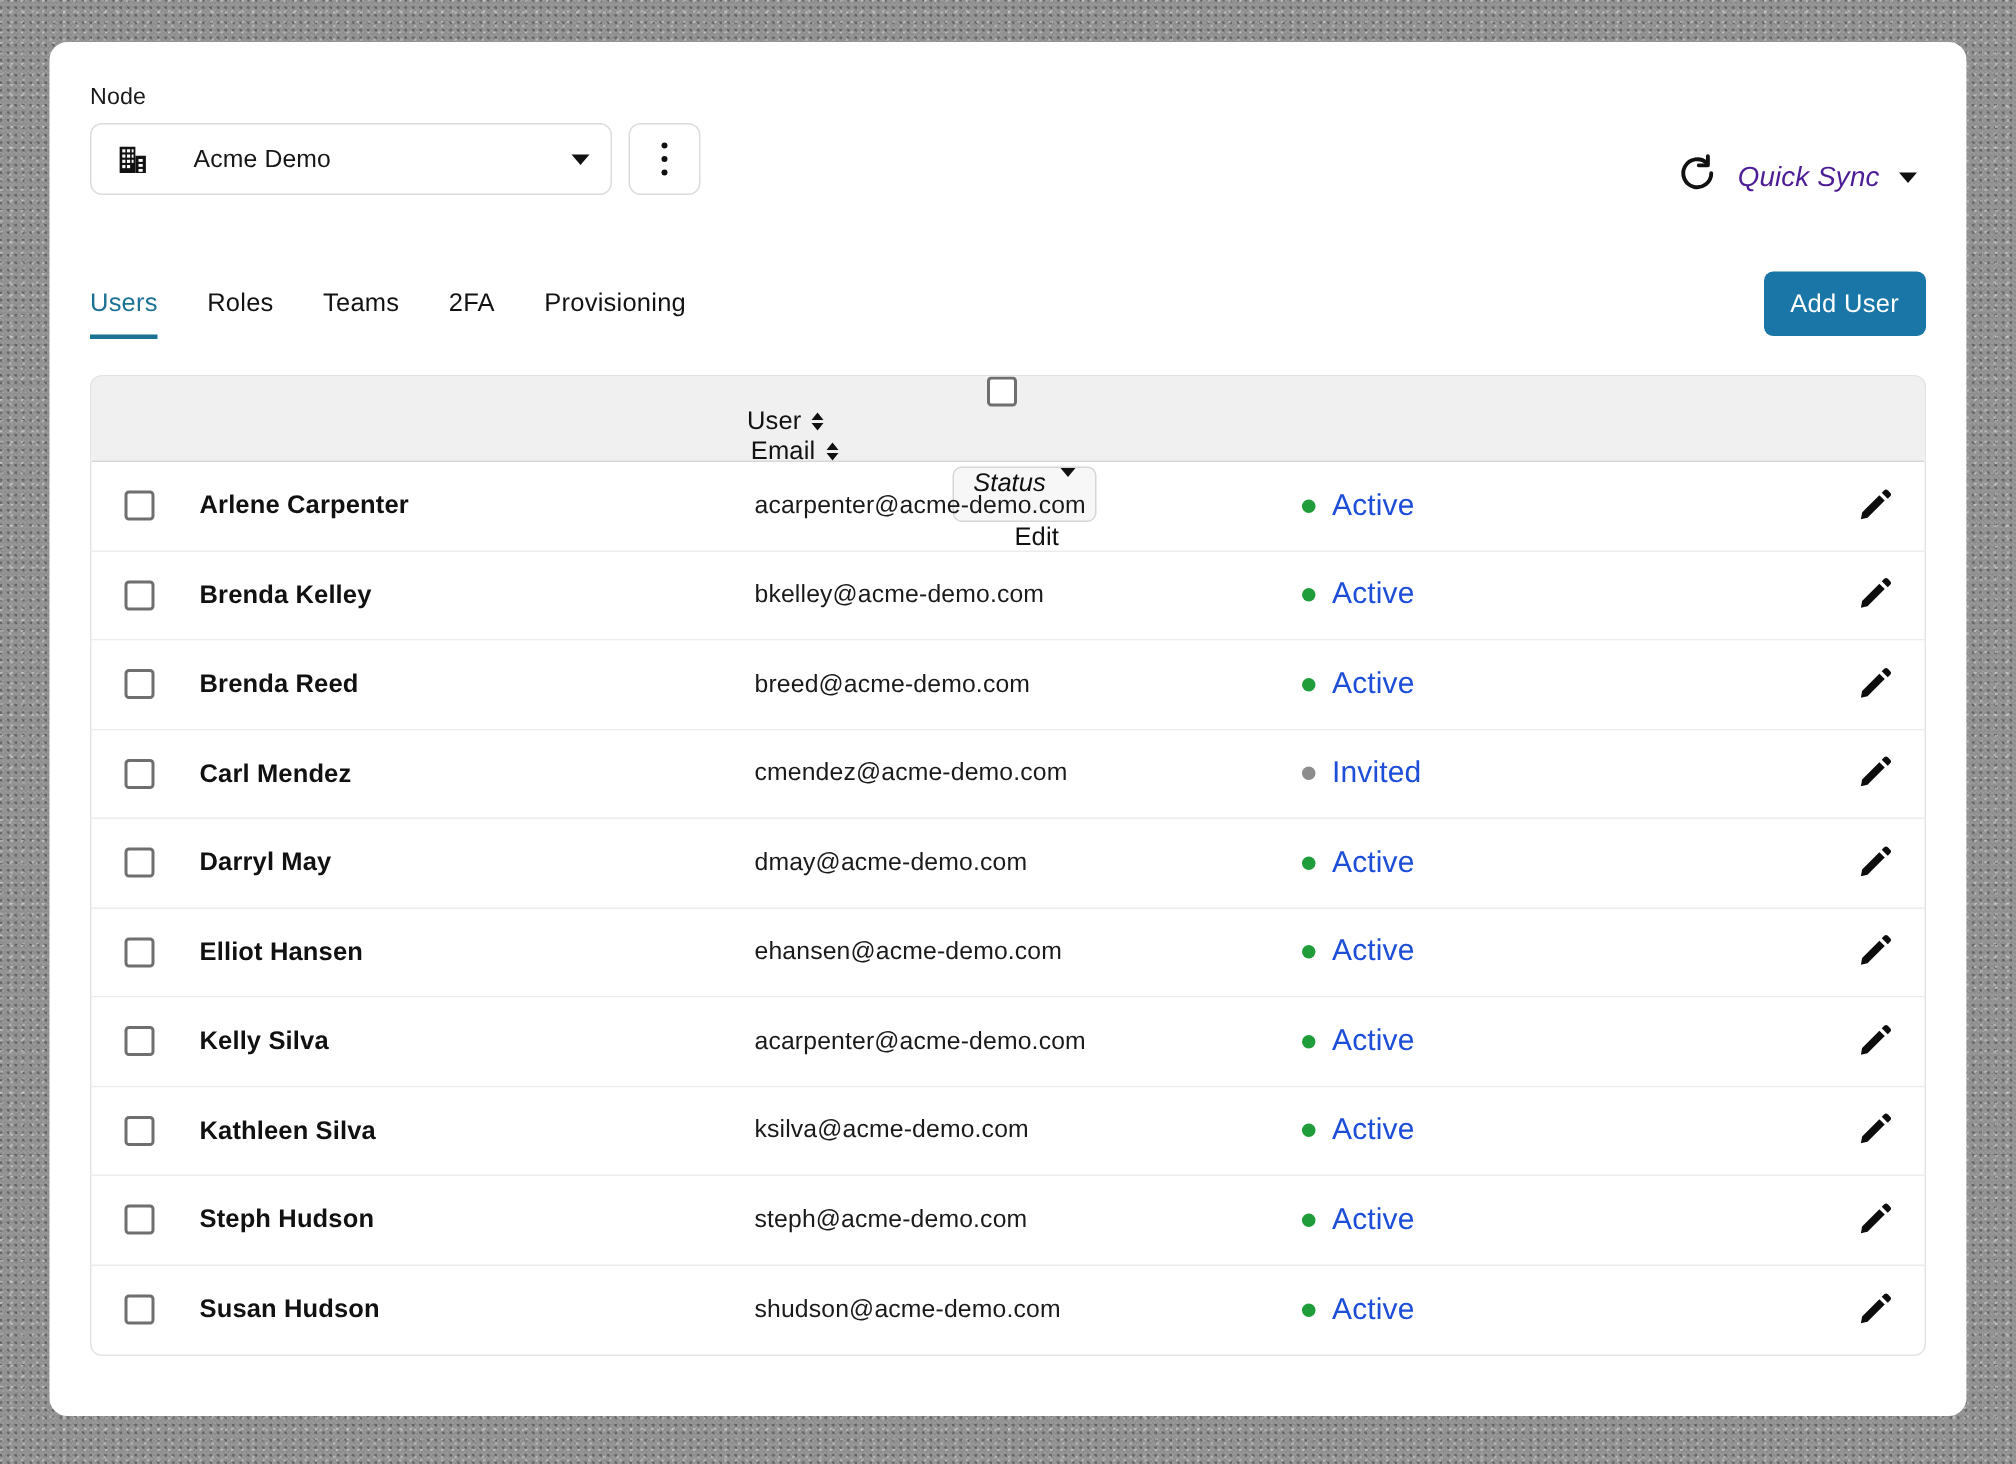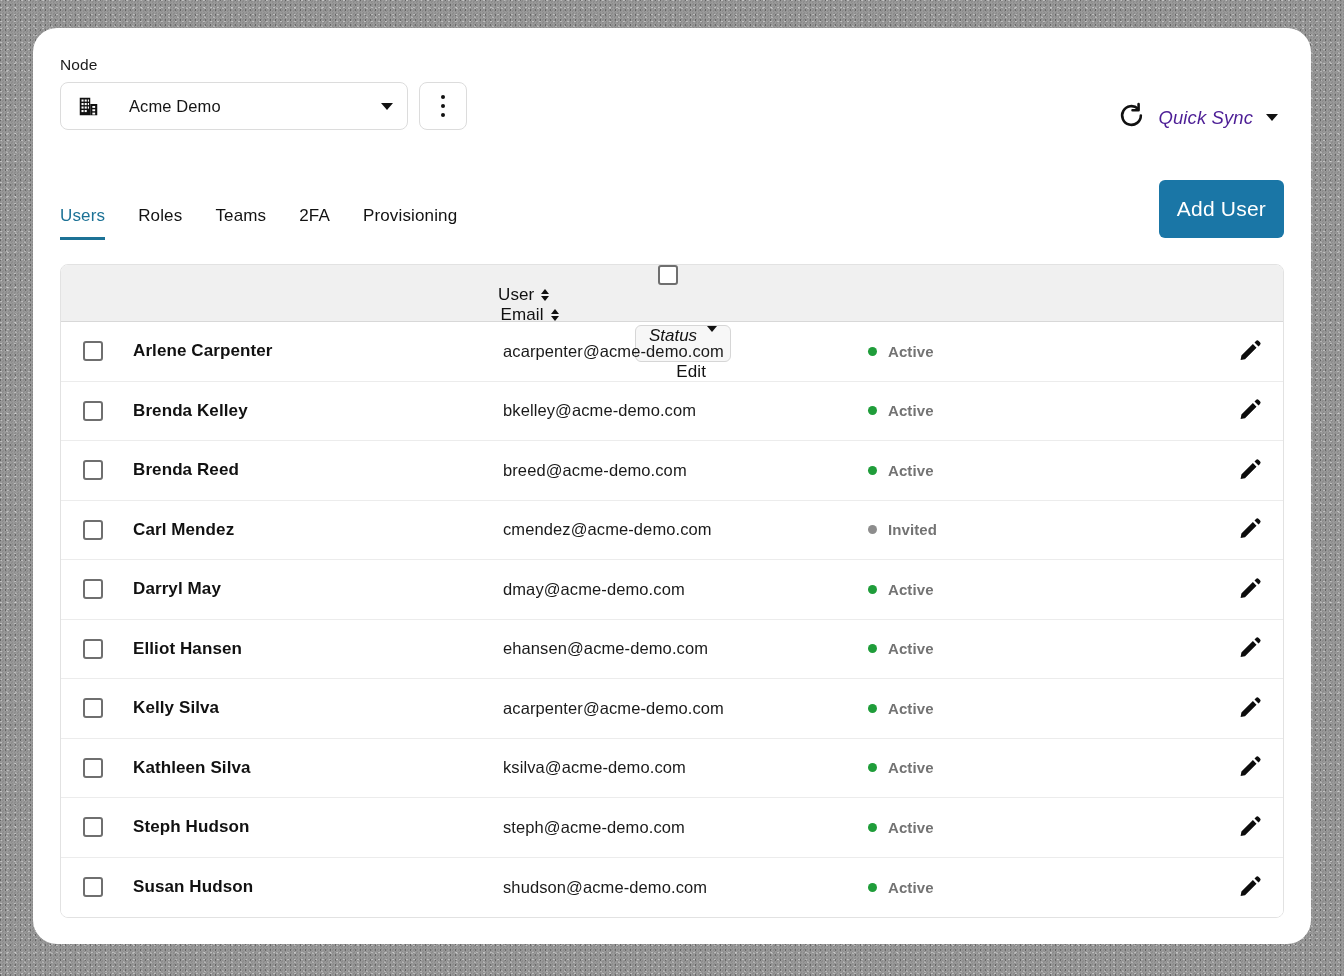--- a/index.html
+++ b/index.html
@@ -35,21 +35,21 @@
     opacity: .85;
   }
 
   #card {
     position: absolute;
     left: 33px;
     top: 28px;
     width: 1278px;
     height: 916px;
     background: #ffffff;
-    border-radius: 24px;
+    border-radius: 12px;
     overflow: hidden;
     padding-left: 44px;
   }
 
   .inner {
     position: absolute;
     left: 27px;
     top: 28px;
     right: 27px;
   }
@@ -163,24 +163,24 @@
     color: #1c7296;
     border-bottom-color: #1c7296;
   }
 
   #add-user-btn {
     background: #1a76a6;
     color: #fff;
     border: none;
     border-radius: 6px;
     font-family: inherit;
-    font-size: 21px;
+    font-size: 17px;
     letter-spacing: .2px;
     padding: 0 18px;
-    height: 58px;
+    height: 43px;
     margin-bottom: 2px;
     cursor: pointer;
   }
 
   
   #table {
     margin-top: 24px;
     border: 1px solid #e2e2e2;
     border-radius: 8px;
     overflow: hidden;
@@ -275,21 +275,21 @@
     letter-spacing: .1px;
   }
   .email-text {
     font-size: 16.5px;
     color: #1a1a1a;
     letter-spacing: .1px;
   }
 
   .status-cell { display: flex; align-items: center; gap: 11px; }
   .dot { width: 9px; height: 9px; border-radius: 50%; flex: none; }
-  .status-text { font-size: 15px; color: #737373; letter-spacing: .1px; font-weight: bold; }
+  .status-text { font-size: 20px; color: #1d4ed8; letter-spacing: .1px; }
 
   .pencil-btn {
     background: none; border: none; padding: 0; cursor: pointer;
     display: flex; align-items: center; justify-content: center;
     width: 26px; height: 26px;
   }
 </style>
 </head>
 <body>
 

